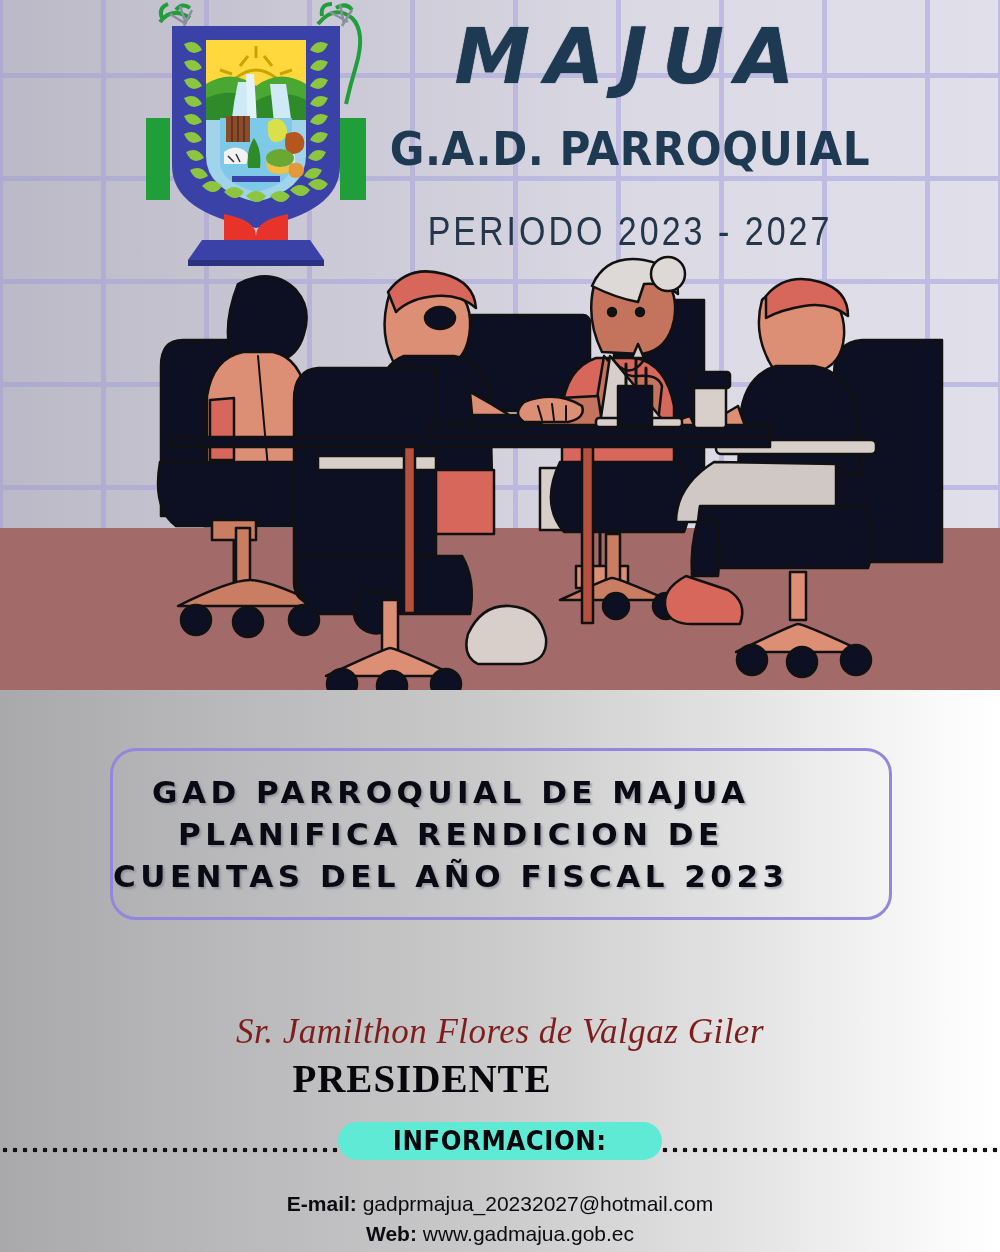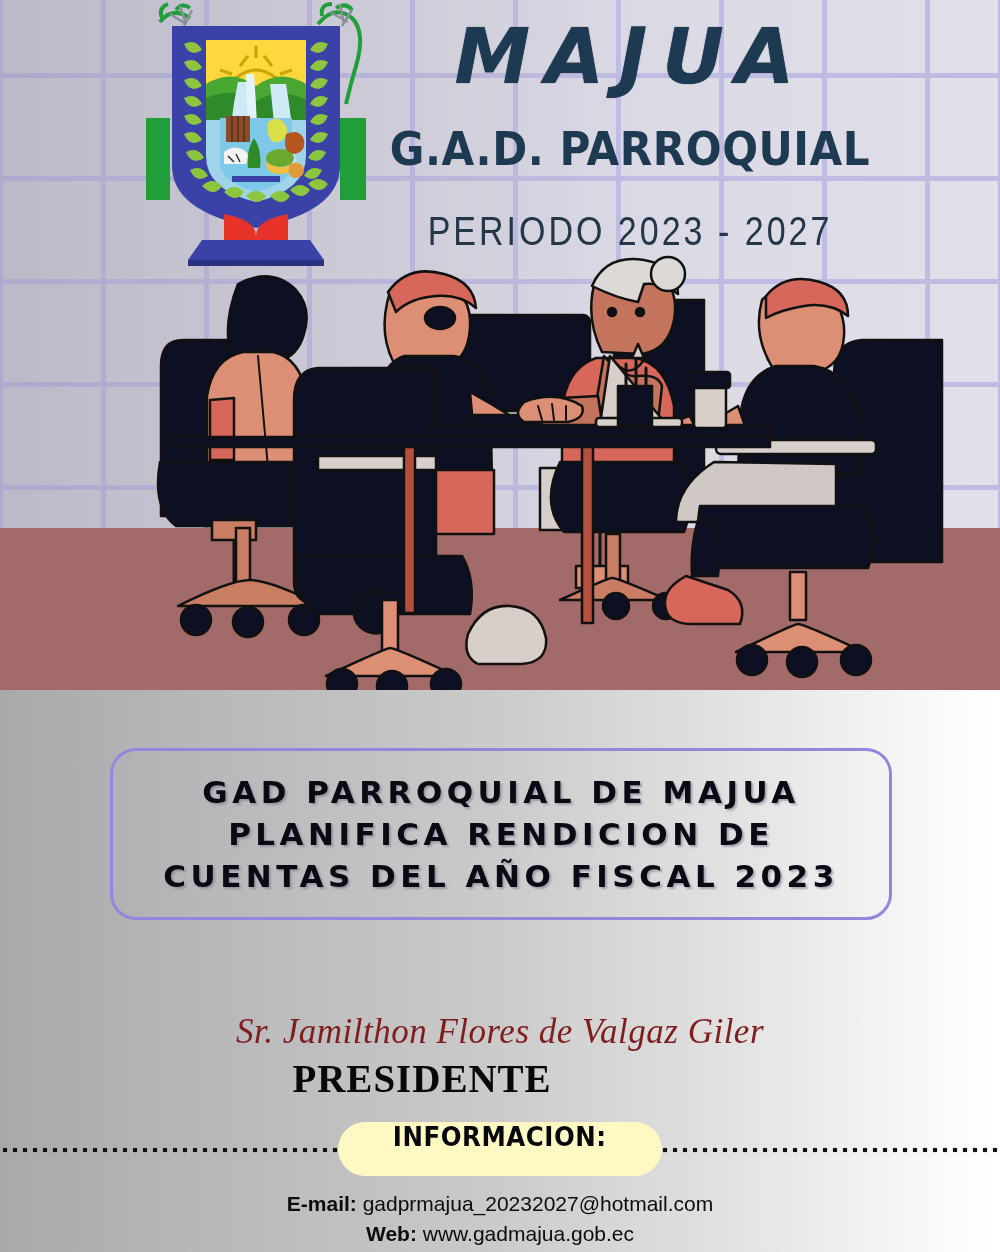--- a/index.html
+++ b/index.html
@@ -72,21 +72,21 @@
     font-family:"Liberation Sans Narrow","Liberation Sans",sans-serif;
     font-weight:400; font-size:34px; letter-spacing:3px;
     text-align:center;
     transform:scaleY(1.18); transform-origin:top center;
   }
 
   
   .title-card{
     position:absolute; left:110px; top:748px; width:782px; height:172px;
     border:3px solid #9287dd; border-radius:26px;
-    display:flex; align-items:center; justify-content:center;
+    display:flex; align-items:center; 
   }
   .title-text{
     color:#0a0a14; text-align:center;
     font-family:"DejaVu Sans","Liberation Sans",sans-serif;
     font-weight:700; font-size:31px; line-height:42px;
     letter-spacing:4.5px;
     text-shadow:2px 2px 2px rgba(120,120,140,.55);
   }
 
   
@@ -105,23 +105,23 @@
   
   .info-band{ position:absolute; left:0; top:1120px; width:1000px; height:58px; }
   .dots{
     position:absolute; top:27px; height:6px;
     background-image:radial-gradient(circle, #111 0 2.2px, rgba(0,0,0,0) 2.6px);
     background-size:10px 6px; background-repeat:repeat-x;
   }
   .dots.left{ left:0; width:340px; }
   .dots.right{ left:660px; width:340px; }
   .info-pill{
-    position:absolute; left:338px; top:1122px; width:324px; height:54px;
-    background:#fef9c3; border-radius:28px;
-    display:flex; align-items:flex-start; justify-content:center;
+    position:absolute; left:338px; top:1122px; width:324px; height:38px;
+    background:#5eead4; border-radius:28px;
+    display:flex; align-items:center; justify-content:center;
   }
   .info-pill span{
     color:#07070c;
     font-family:"DejaVu Sans","Liberation Sans",sans-serif;
     font-weight:700; font-size:26px; letter-spacing:.6px;
     transform:scaleX(.94);
   }
 
   
   .contact{

